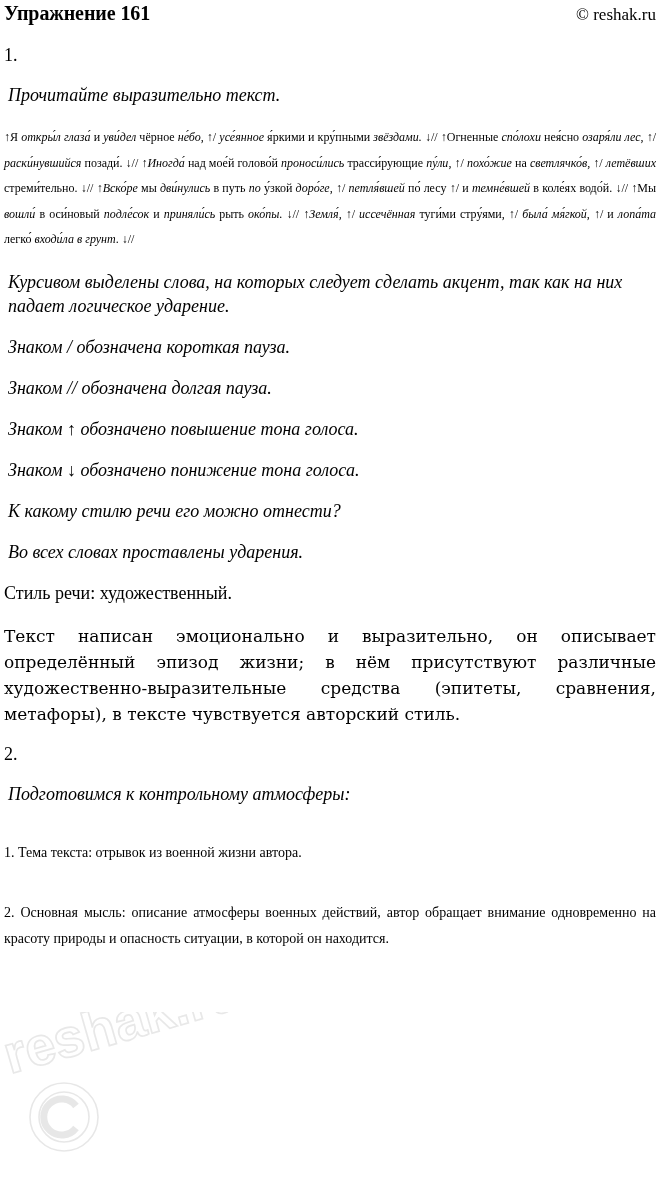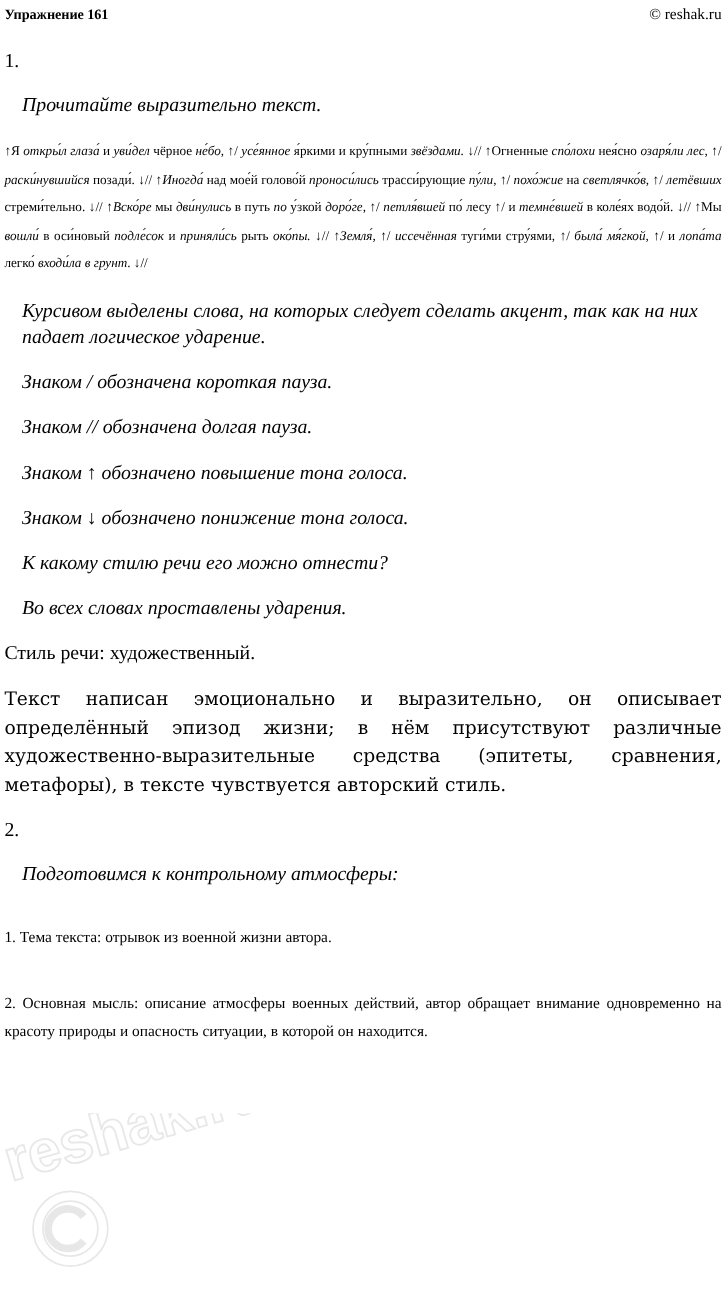--- a/index.html
+++ b/index.html
@@ -44,44 +44,44 @@
     position: relative;
     z-index: 2;
     display: flex;
     align-items: baseline;
     justify-content: space-between;
     padding-top: 2px;
     height: 26px;
   }
   .ex-title {
     font-weight: bold;
-    font-size: 13px;
+    font-size: 20px;
     line-height: 22px;
     letter-spacing: -0.1px;
   }
   .copyright {
-    font-size: 14px;
+    font-size: 17px;
     line-height: 22px;
     white-space: nowrap;
   }
 
   
   .content { position: relative; z-index: 2; }
 
   .num-line {
     font-size: 18px;
     line-height: 22px;
     margin: 16px 0 0 0;
   }
 
   .italic-line {
     font-style: italic;
     font-size: 18px;
     line-height: 24px;
-    margin: 17px 0 0 16px;
+    margin: 17px 0 0 4px;
   }
 
   .plain-line {
     font-size: 18px;
     line-height: 24px;
     margin: 17px 0 16px 0;
   }
 
   
   .main-text {

